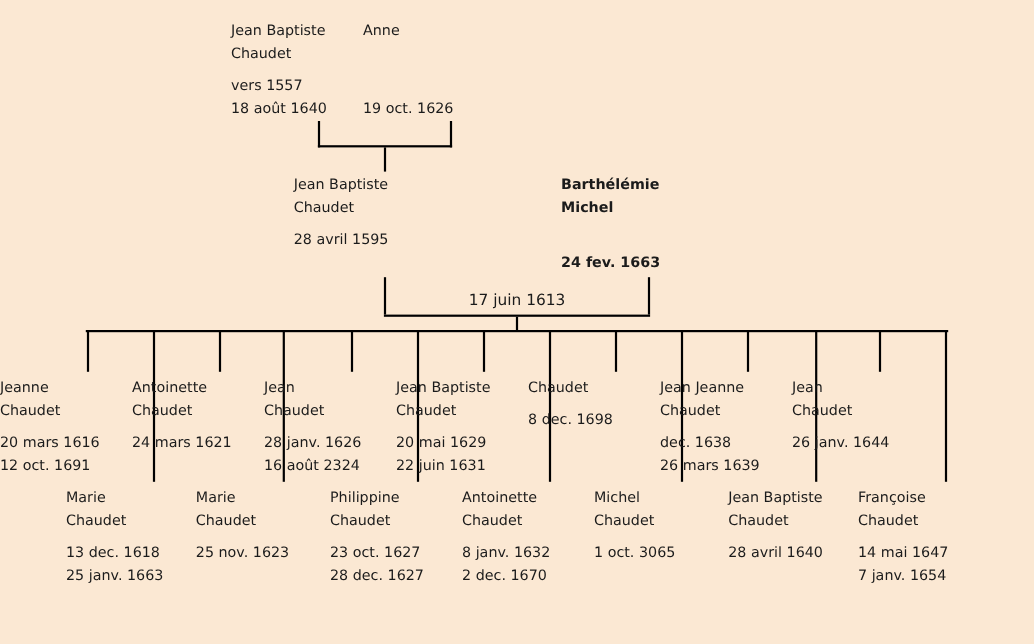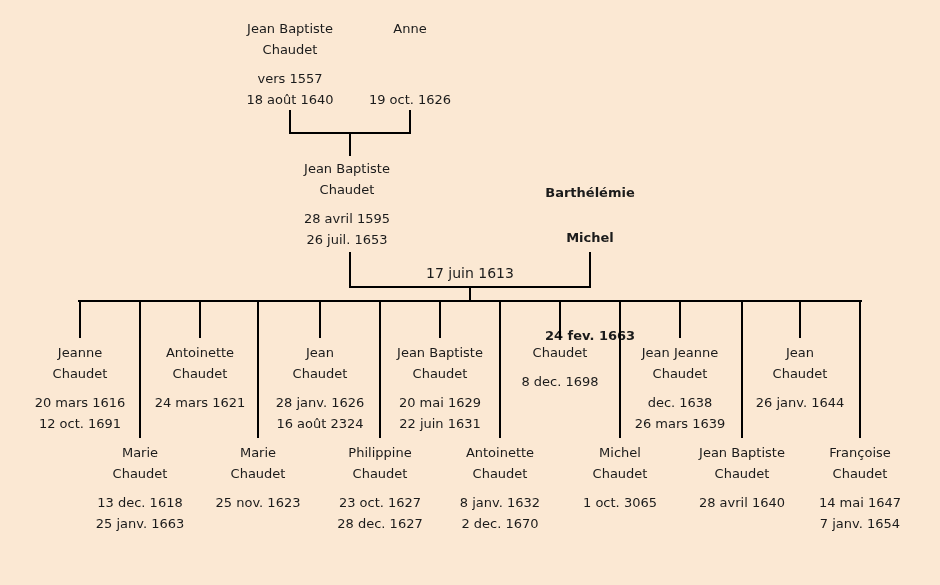--- a/index.html
+++ b/index.html
@@ -10,25 +10,25 @@
     font-family:"DejaVu Sans","Liberation Sans",sans-serif;
     color:#1b1b1b;
     position:relative;
     overflow:hidden;
   }
   .canvas { position:absolute; left:0; top:0; width:940px; height:585px; }
   .person {
     position:absolute;
     width:160px;
     margin-left:-80px;
-    text-align:center;
+    text-align:left;
   }
   .person .line { height:21px; line-height:21px; font-size:13px; white-space:nowrap; }
   .person .gap { height:8px; }
-  .person.bold .line { font-weight:bold;margin-top:24px; }
+  .person.bold .line { font-weight:bold; }
   .vline { position:absolute; width:2px; background:#000; }
   .hline { position:absolute; height:2px; background:#000; }
   .marriage-label {
     position:absolute;
     transform:translateX(-50%);
     font-size:14px; height:21px; line-height:21px; white-space:nowrap;
   }
 </style>
 </head>
 <body style="background: rgb(251, 232, 211);">
@@ -54,21 +54,20 @@
   <div class="vline" style="left:289px;top:110px;height:24px"></div>
   <div class="vline" style="left:409px;top:110px;height:24px"></div>
   <div class="hline" style="left:289px;top:132px;width:122px"></div>
   <div class="vline" style="left:349px;top:134px;height:22px"></div>
 
   <div class="person" style="left:347px;top:158px">
     <div class="line">Jean Baptiste</div>
     <div class="line">Chaudet</div>
     <div class="gap"></div>
     <div class="line">28 avril 1595</div>
-    <div class="line">26 juil. 1653</div>
   </div>
 
   <div class="person bold" style="left:590px;top:158px">
     <div class="line">Barthélémie</div>
     <div class="line">Michel</div>
     <div class="gap"></div>
     <div class="line"></div>
     <div class="line">24 fev. 1663</div>
   </div>
 

